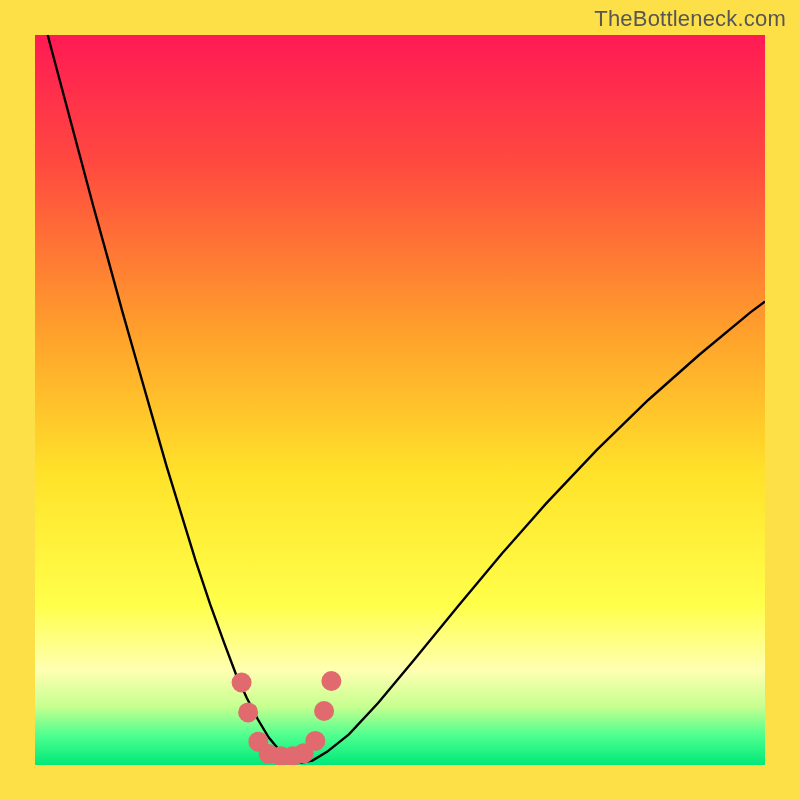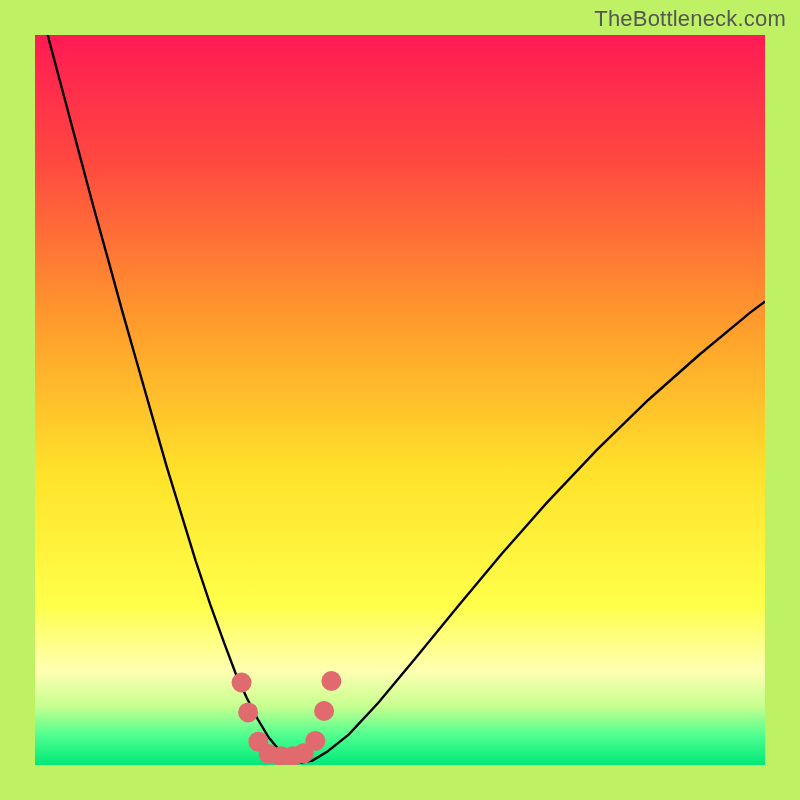--- a/index.html
+++ b/index.html
@@ -9,21 +9,21 @@
     height: 800px;
     background: #000;
     overflow: hidden;
   }
   .frame {
     position: absolute;
     left: 0;
     top: 0;
     width: 800px;
     height: 800px;
-    background: #bef264;
+    background: #fde047;
   }
   .plot-area {
     position: absolute;
     left: 35px;
     top: 35px;
     width: 730px;
     height: 730px;
     overflow: hidden;
   }
   .gradient {

